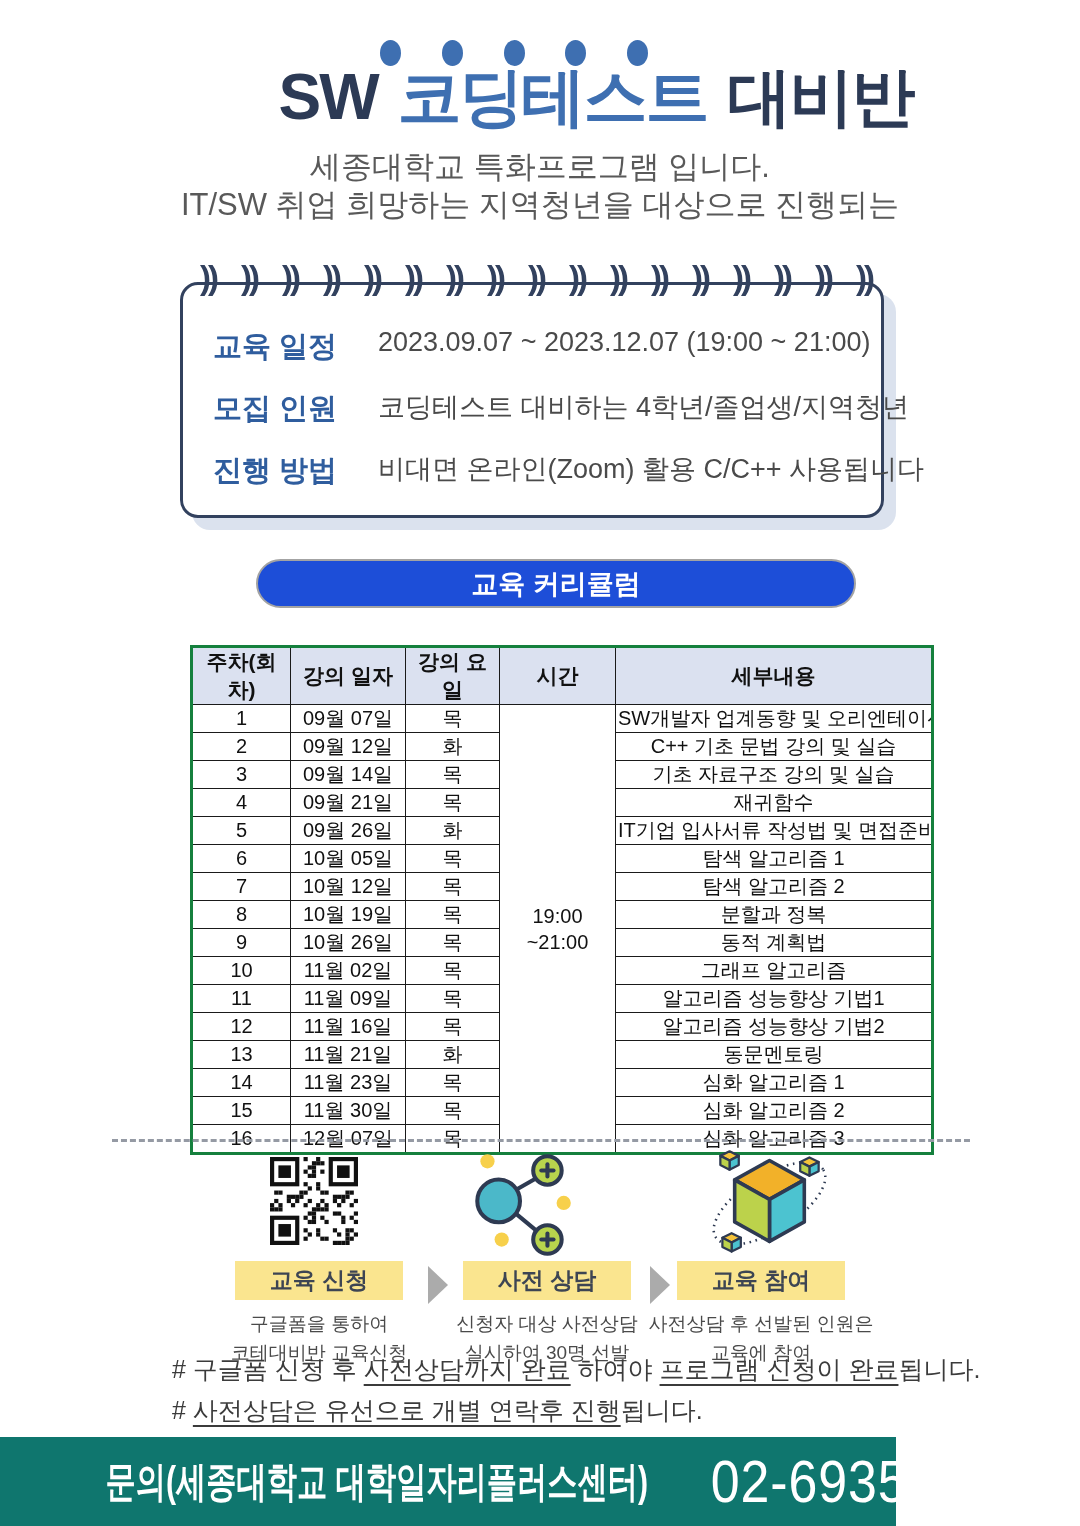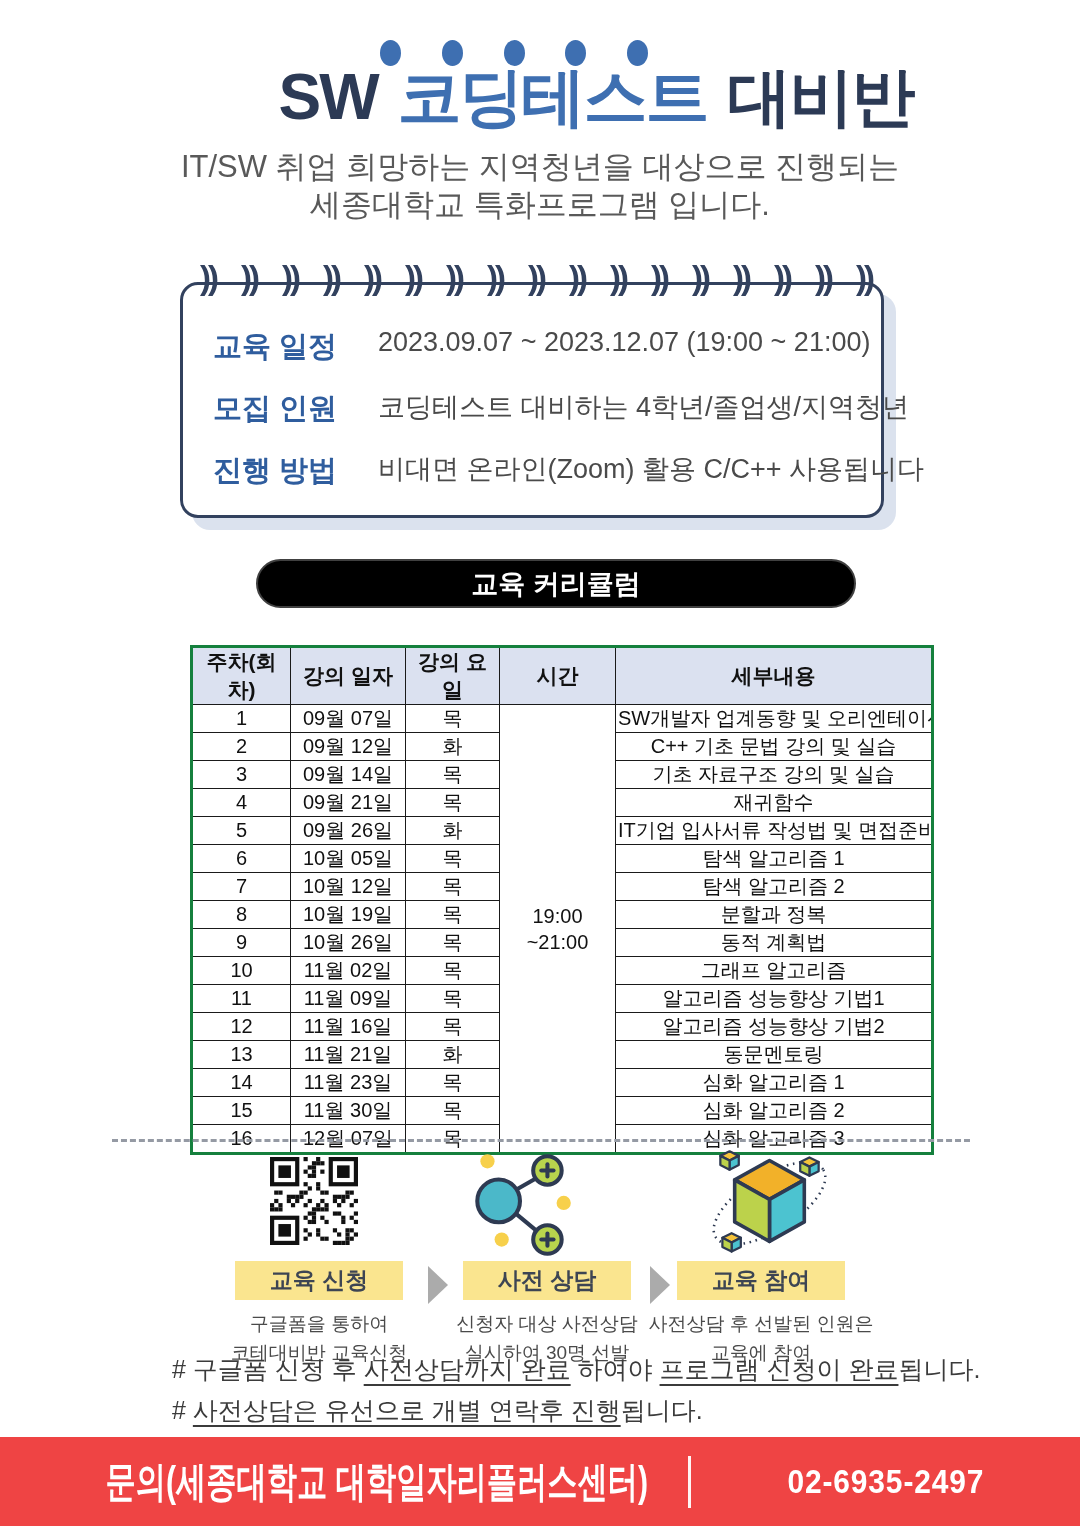--- a/index.html
+++ b/index.html
@@ -20,22 +20,22 @@
   
   .card { position:absolute; left:180px; top:282px; width:704px; height:236px; background:#fff;
           border:3px solid #32415e; border-radius:18px; box-shadow:12px 12px 0 0 #dbe2ee; }
   .spiral { position:absolute; left:200px; top:258px; width:672px; display:flex; justify-content:space-between;
             font-size:33px; font-weight:bold; color:#32415e; z-index:3; line-height:40px; }
   .spiral span { letter-spacing:-3px; }
   .card-row { position:absolute; left:0; width:100%; }
   .card-label { position:absolute; left:30px; font-size:29px; font-weight:bold; color:#2f5d9e; white-space:nowrap; }
   .card-value { position:absolute; left:195px; font-size:27px; color:#4a4a4a; white-space:nowrap; }
   
-  .pill { position:absolute; left:256px; top:559px; width:600px; height:49px; background:#000000;
-          border:2px solid #404040; border-radius:26px; color:#fff; font-size:27px; font-weight:bold;
+  .pill { position:absolute; left:256px; top:559px; width:600px; height:49px; background:#1d4ed8;
+          border:2px solid #a3a3a3; border-radius:26px; color:#fff; font-size:27px; font-weight:bold;
           display:flex; align-items:center; justify-content:center; }
   
   table.curr { position:absolute; left:190px; top:645px; border-collapse:collapse; table-layout:fixed;
                width:741px; font-size:20px; color:#111; text-align:center; }
   table.curr th { background:#dbe1f0; font-size:21px; font-weight:bold; height:37px; }
   table.curr th, table.curr td { border:1.6px solid #1a1a1a; padding:0 2px; }
   table.curr { border:3px solid #15803d; }
   table.curr td { height:27px; white-space:nowrap; overflow:hidden; }
   .time-cell { font-size:20px; line-height:26px; vertical-align:middle;margin-top:24px; }
   
@@ -45,48 +45,48 @@
   .icon-cube { position:absolute; left:700px; top:1140px; }
   .step { position:absolute; top:1261px; width:260px; text-align:center; }
   .step-box { display:inline-block; background:#fae58f; color:#3d4553; font-size:23px; font-weight:bold;
               padding:4px 35px; white-space:nowrap; }
   .step-desc { margin-top:9px; font-size:19px; line-height:29px; color:#4a4a4a; white-space:nowrap; }
   .arrow { position:absolute; top:1266px; width:0; height:0;
            border-top:19px solid transparent; border-bottom:19px solid transparent; border-left:20px solid #ababab; }
   .notes { position:absolute; left:172px; top:1349px; font-size:25px; line-height:41px; color:#3b3b3b; }
   .notes u { text-decoration:underline; text-decoration-thickness:2px; text-underline-offset:6px;text-align:center; }
   
-  .footer { position:absolute; left:0; top:1437px; width:1080px; height:89px; background:#ef4444;
+  .footer { position:absolute; left:0; top:1437px; width:896px; height:89px; background:#0f766e;
             display:flex; align-items:center; }
   .footer-contact { width:688px; text-align:center; color:#fff; font-size:42px; font-weight:bold; white-space:nowrap; }
   .footer-contact span { display:inline-block; transform:scaleX(0.72); transform-origin:center; }
   .footer-sep { width:3px; height:52px; background:#fff; opacity:.95; }
-  .footer-phone { flex:1; text-align:center; color:#fff; font-size:34px; font-weight:bold; letter-spacing:1px; white-space:nowrap; }
+  .footer-phone { flex:1; text-align:center; color:#fff; font-size:59px; font-weight:normal; letter-spacing:1px; white-space:nowrap; }
   .footer-phone span { display:inline-block; transform:scaleX(0.88); transform-origin:center; }
 </style>
 </head>
 <body>
 
 <div class="page">
 
   <div class="dots" id="dots">
       <div class="dot"></div>
       <div class="dot"></div>
       <div class="dot"></div>
       <div class="dot"></div>
       <div class="dot"></div>
     </div>
   <div class="title">
     <span class="navy">SW</span>
     <span class="blue">코딩테스트</span>
     <span class="navy">대비반</span>
   </div>
   <div class="subtitle">
+    <div>세종대학교 특화프로그램 입니다.</div>
     <div>IT/SW 취업 희망하는 지역청년을 대상으로 진행되는</div>
-    <div>세종대학교 특화프로그램 입니다.</div>
   </div>
 
   <div class="spiral" id="spiral">
       <span>))</span>
       <span>))</span>
       <span>))</span>
       <span>))</span>
       <span>))</span>
       <span>))</span>
       <span>))</span>

